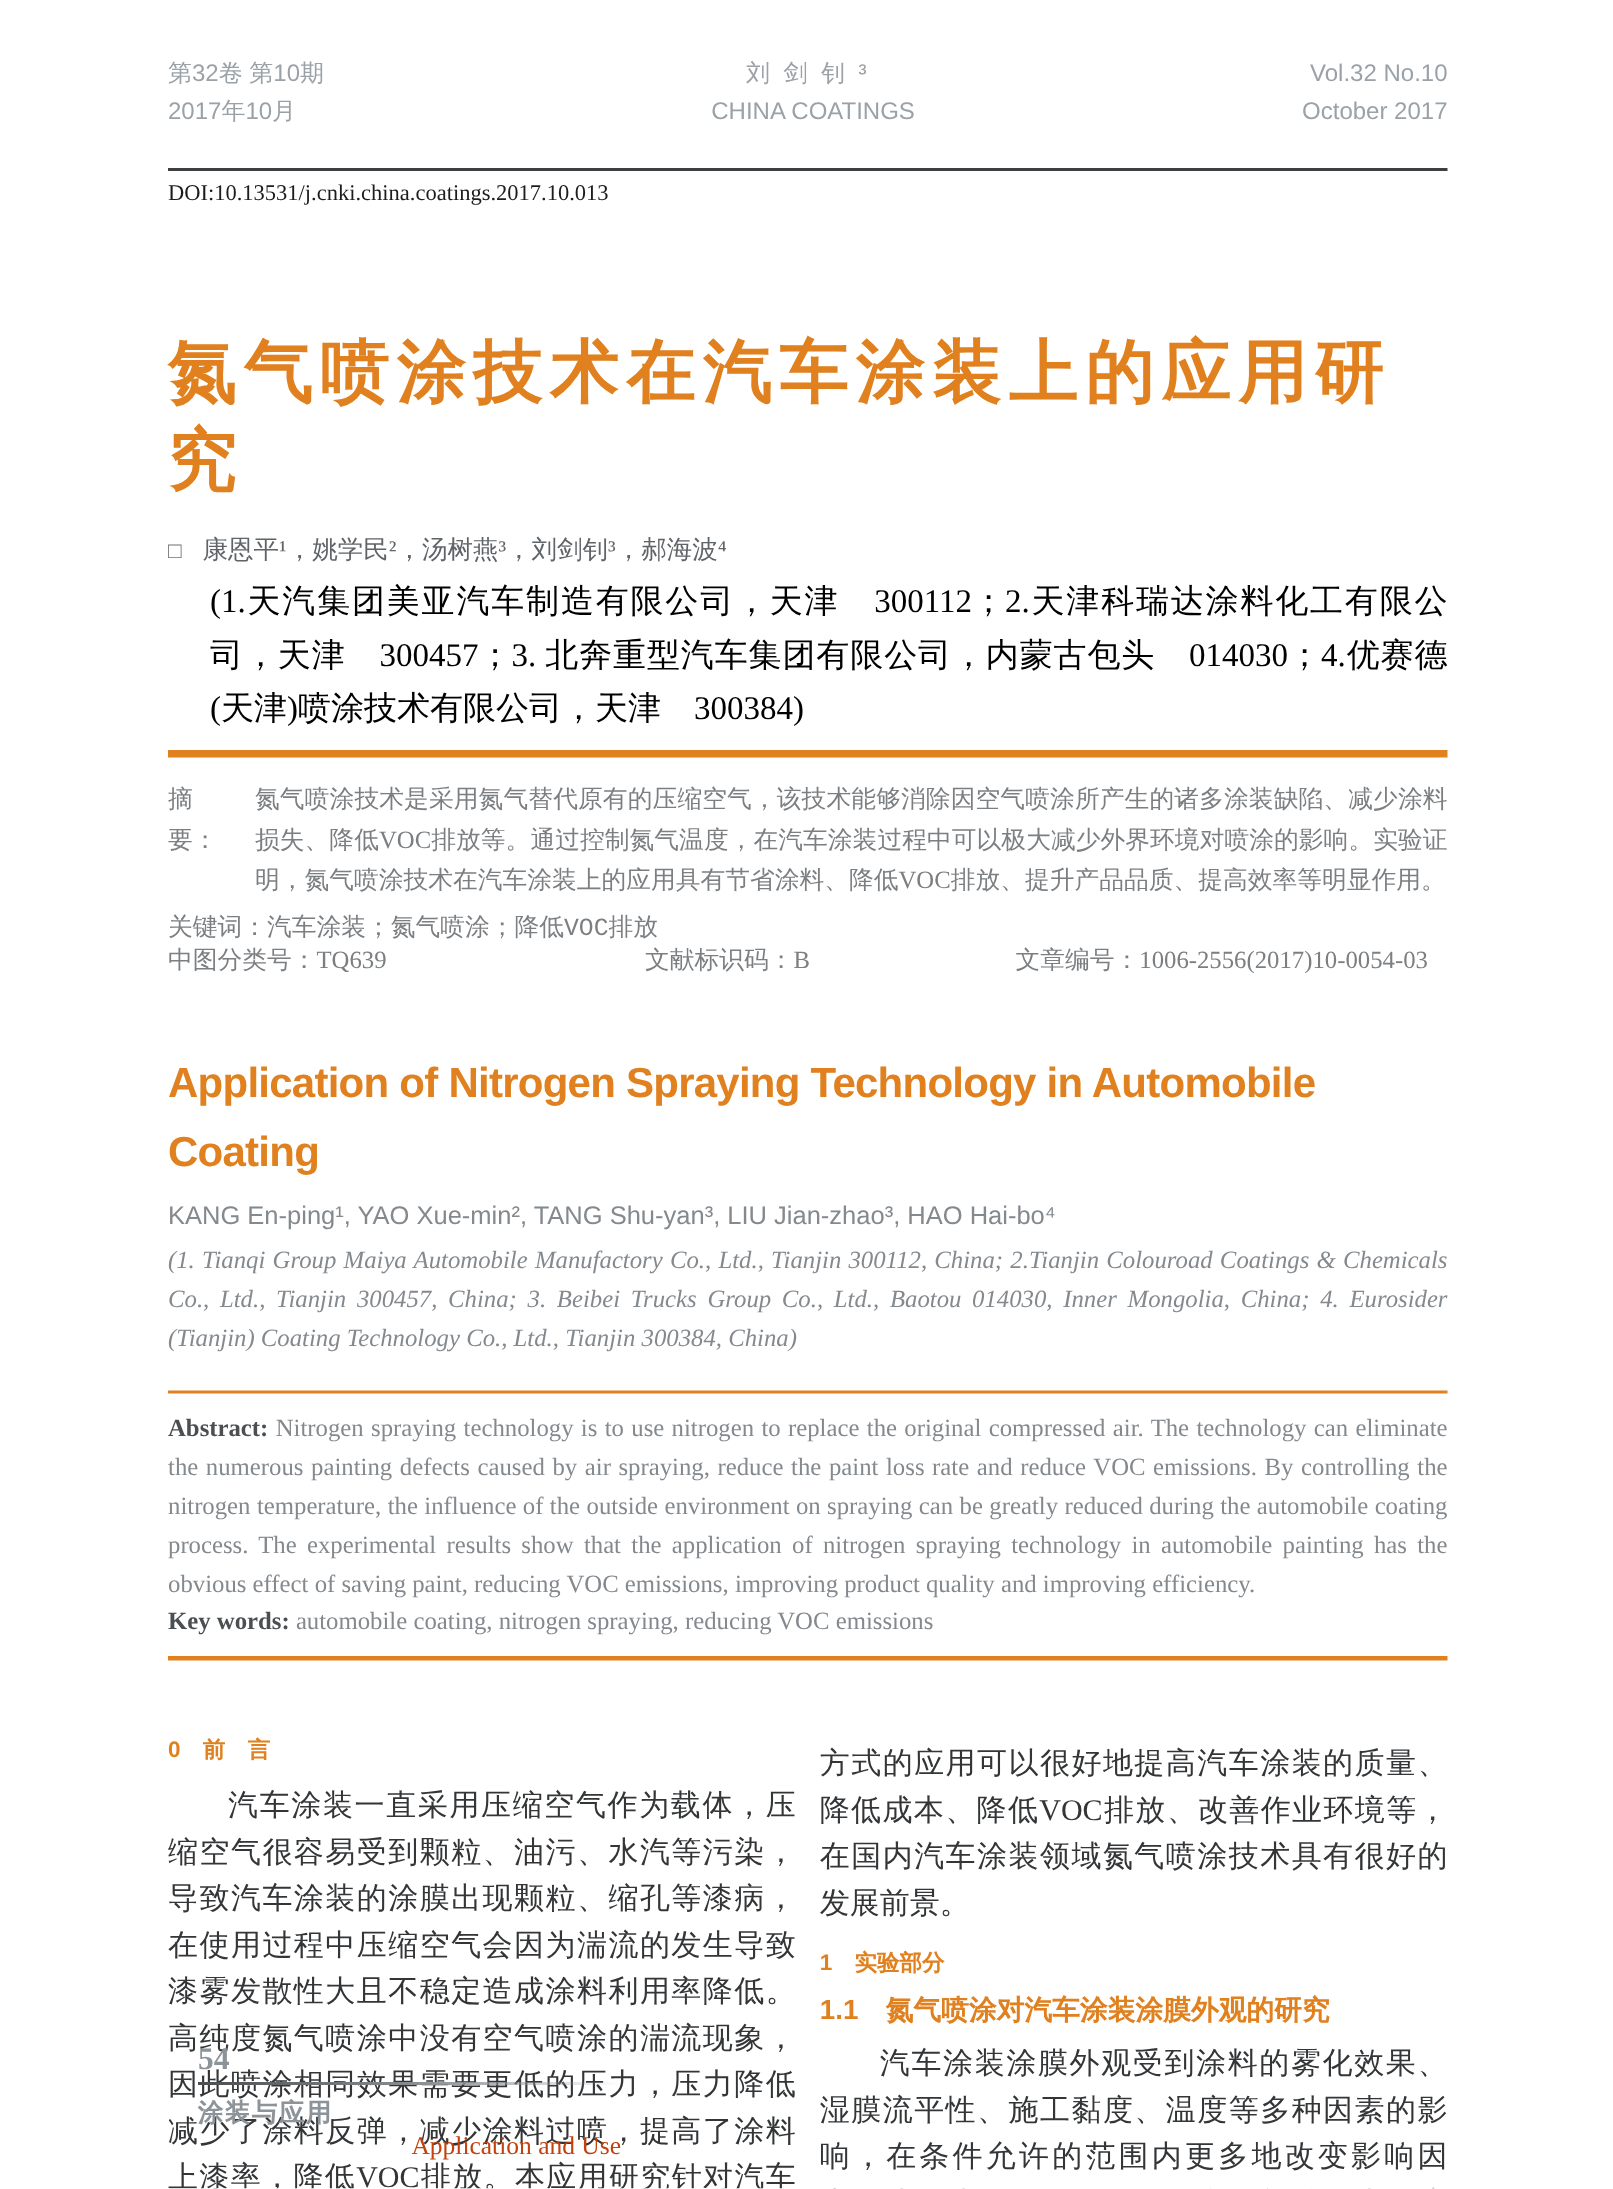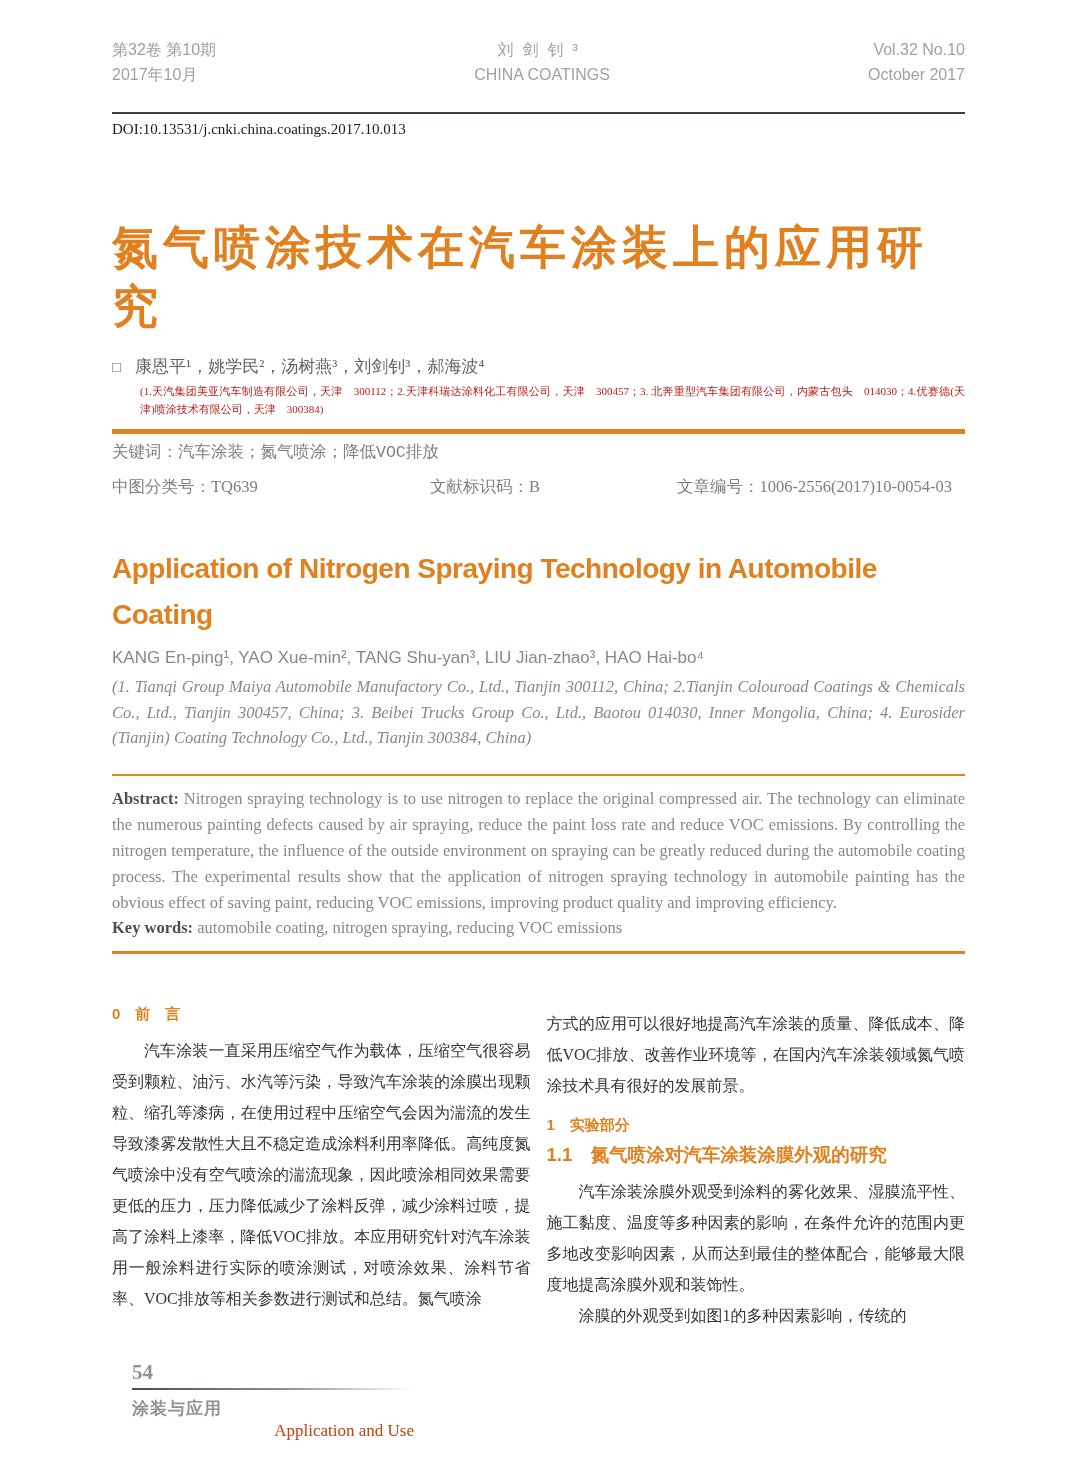--- a/index.html
+++ b/index.html
@@ -27,29 +27,29 @@
   .title-cn{
     margin-top:80px;
     color:var(--accent);
     font-family:"Liberation Sans", sans-serif;
     font-weight:bold;font-size:46px;letter-spacing:5px;line-height:1.3;
   }
   .authors-row{margin-top:18px;color:#5f6468;font-size:17px;display:flex;gap:14px;align-items:baseline;}
   .author-marker{font-size:15px;color:#6f7478;}
   .affil-cn{
     margin-top:5px;padding-left:28px;
-    color:#b91c1c;font-size:11px;line-height:1.62;text-align:justify;
+    color:#000000;font-size:22px;line-height:1.62;text-align:justify;
   }
   .rule-thick{height:5px;background:var(--accent);margin-top:10px;}
   
   .abstract-cn{display:flex;margin-top:14px;color:#7c7f82;font-size:16.5px;line-height:27px;}
   .abstract-cn .lbl{flex:0 0 58px;}
   .abstract-cn .txt{flex:1;text-align:justify;}
   .keywords-cn{margin-top:7px;color:#7c7f82;font-size:16.5px;font-family:Liberation Mono, monospace;}
-  .clc-row{position:relative;margin-top:13px;height:24px;color:#7c7f82;font-size:16.5px;}
+  .clc-row{position:relative;height:24px;color:#7c7f82;font-size:16.5px;}
   .clc-row .clc{position:absolute;left:0;}
   .clc-row .doccode{position:absolute;left:318px;}
   .clc-row .artid{position:absolute;left:565px;}
   
   .title-en{
     margin-top:46px;color:var(--accent);
     font-family:"Liberation Sans", sans-serif;font-weight:bold;
     font-size:28px;letter-spacing:-0.5px;line-height:1.65;
   }
   .authors-en{margin-top:10px;color:#84898e;font-family:"Liberation Sans", sans-serif;font-size:17px;}
@@ -68,21 +68,21 @@
     margin:0 0 12px 0;color:var(--accent);
     font-family:"Liberation Sans", sans-serif;font-weight:bold;
     font-size:15px;line-height:1.3;
   }
   h2.sec.mid{margin:14px 0 8px 0;}
   h3.subsec{
     margin:0 0 8px 0;color:var(--accent);
     font-family:"Liberation Sans", sans-serif;font-weight:bold;
     font-size:18.5px;line-height:1.4;
   }
-  .bp{margin:0;color:#333537;font-size:16px;line-height:31px;text-align:justify;}
+  .bp{margin:0;color:#333537;font-size:20px;line-height:31px;text-align:justify;}
   .bp.indent{text-indent:2em;}
   .bp + .bp{margin-top:0;}
   .col-right .bp.first{margin-top:4px;margin-bottom:14px;}
   
   .page-footer{position:absolute;left:120px;bottom:18px;margin-left:12px;}
   .page-num{color:#8c9399;font-size:21px;font-weight:bold;}
   .footer-line{
     width:282px;height:2px;margin:3px 0 7px 0;
     background:linear-gradient(to right,#4a4e51 0%,#8d9296 55%,rgba(141,146,150,0) 100%);
   }
@@ -112,20 +112,24 @@
 
   <h1 class="title-cn" style="margin-bottom:12px;">氮气喷涂技术在汽车涂装上的应用研究</h1>
   <div class="authors-row">
     <span class="author-marker">□</span>
     <span>康恩平¹，姚学民²，汤树燕³，刘剑钊³，郝海波⁴</span>
   </div>
   <div class="affil-cn">(1.天汽集团美亚汽车制造有限公司，天津　300112；2.天津科瑞达涂料化工有限公司，天津　300457；3. 北奔重型汽车集团有限公司，内蒙古包头　014030；4.优赛德(天津)喷涂技术有限公司，天津　300384)</div>
 
   <div class="rule-thick"></div>
 
+  <div class="abstract-cn">
+    <span class="lbl">摘　要：</span>
+    <span class="txt">氮气喷涂技术是采用氮气替代原有的压缩空气，该技术能够消除因空气喷涂所产生的诸多涂装缺陷、减少涂料损失、降低VOC排放等。通过控制氮气温度，在汽车涂装过程中可以极大减少外界环境对喷涂的影响。实验证明，氮气喷涂技术在汽车涂装上的应用具有节省涂料、降低VOC排放、提升产品品质、提高效率等明显作用。</span>
+  </div>
   <div class="keywords-cn">
     <span>关键词：</span><span>汽车涂装；氮气喷涂；降低VOC排放</span>
   </div>
   <div class="clc-row">
     <span class="clc">中图分类号：TQ639</span>
     <span class="doccode">文献标识码：B</span>
     <span class="artid">文章编号：1006-2556(2017)10-0054-03</span>
   </div>
 
   <h2 class="title-en" style="margin-bottom:0;">Application of Nitrogen Spraying Technology in Automobile Coating</h2>

